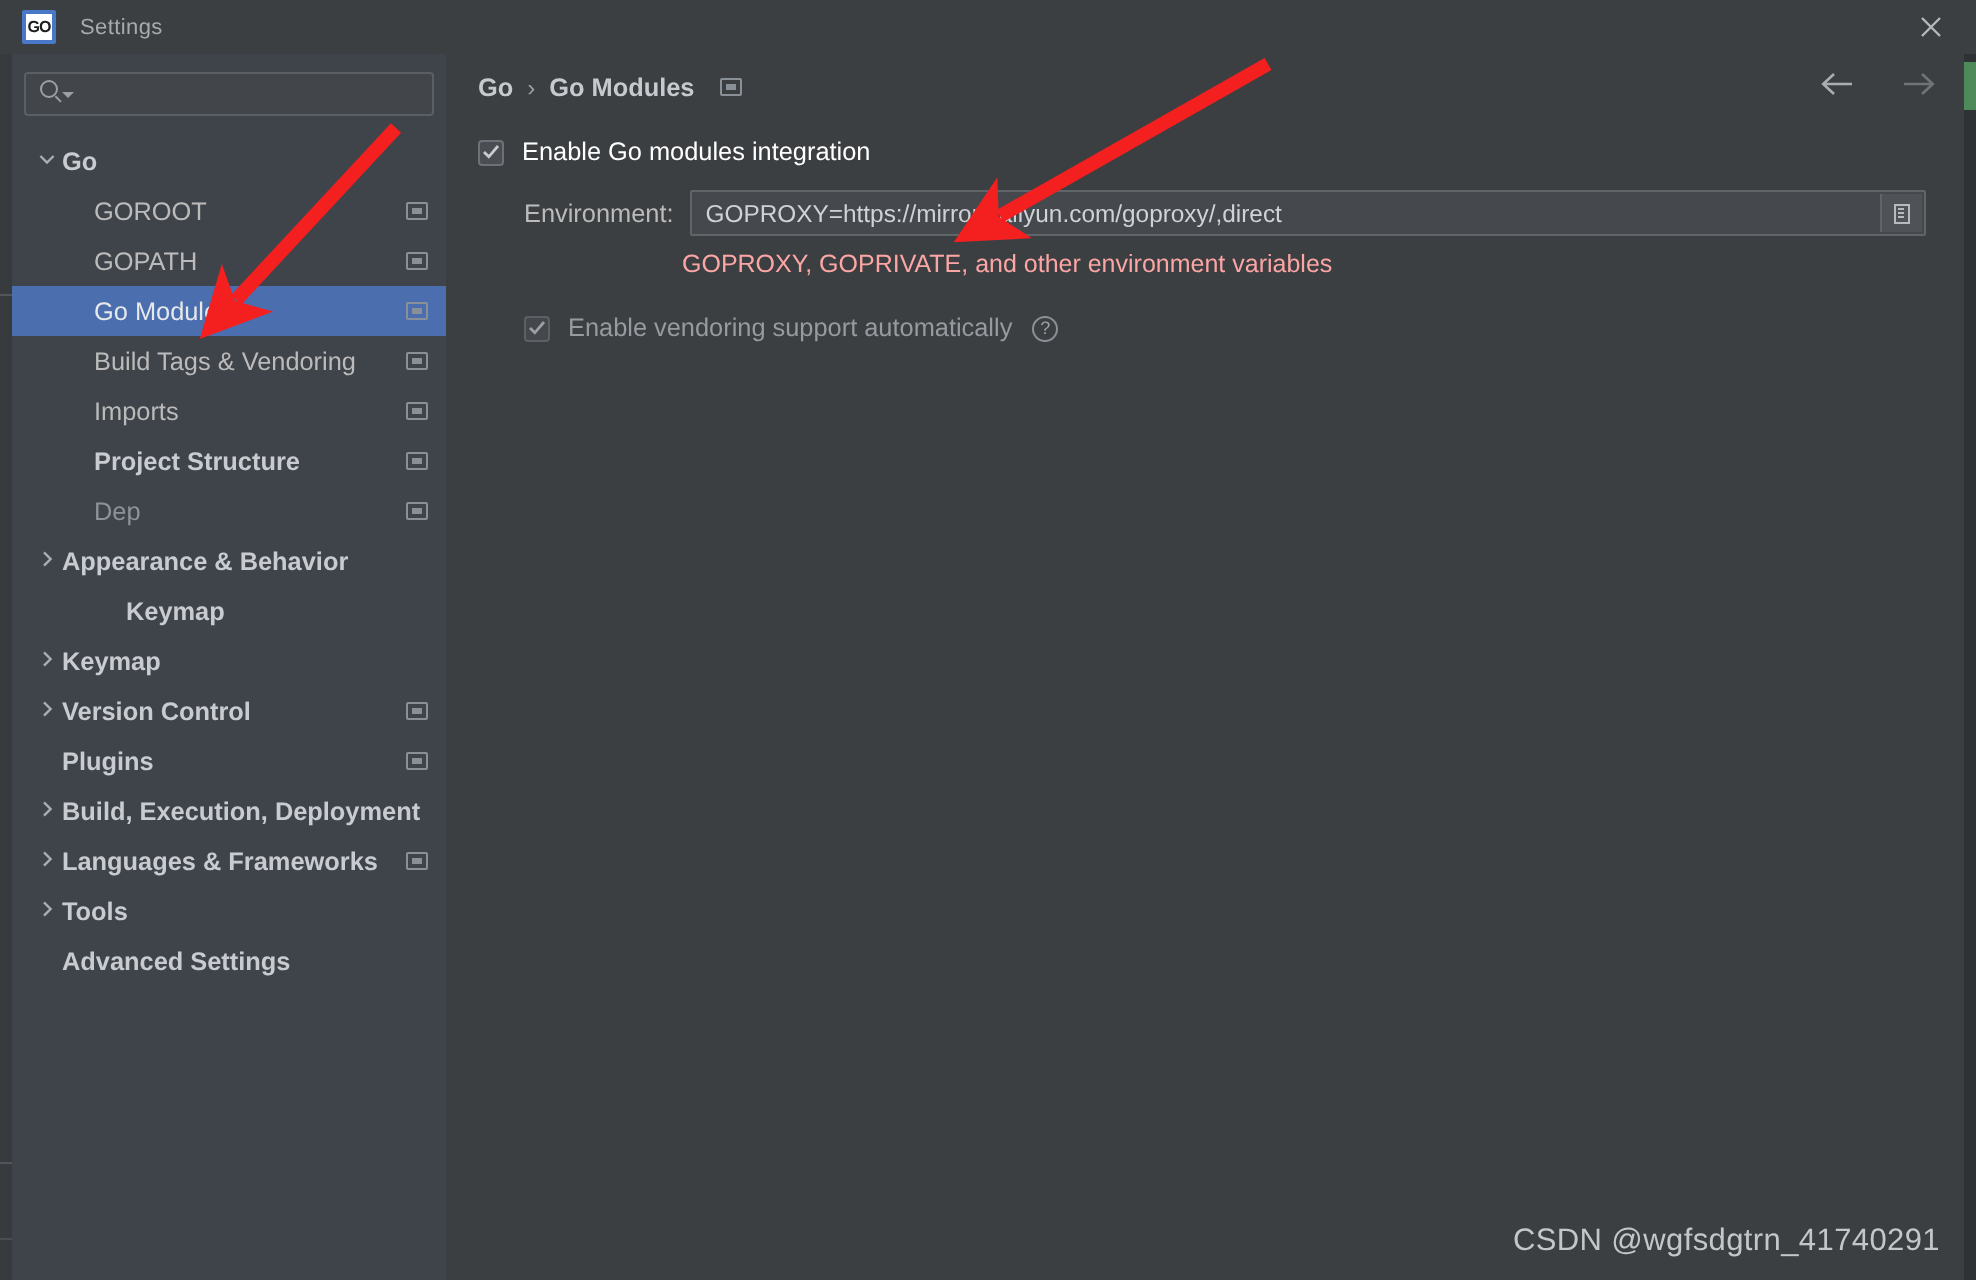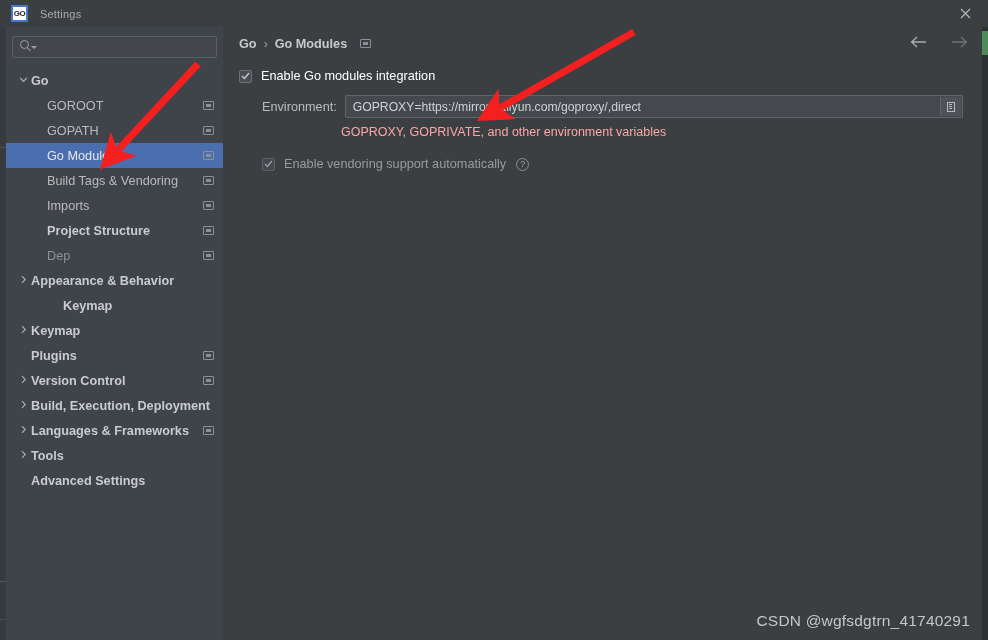--- a/index.html
+++ b/index.html
@@ -255,30 +255,30 @@
         <div class="row bold">
           <span class="label" style="margin-left: 25px; padding-left: 32px;">Keymap</span>
         </div>
         <div class="row bold">
           <span class="chev" style="left: 11px;"><svg width="9" height="9" viewBox="0 0 9 9">
               <path d="M3 1.2 L6.3 4.5 L3 7.8" stroke="#a9aeb3" stroke-width="1.2" fill="none"></path>
             </svg></span>
           <span class="label" style="margin-left: 25px;">Keymap</span>
         </div>
         <div class="row bold">
+          <span class="chev" style="left: 11px;"><svg width="9" height="9" viewBox="0 0 9 9">
+              <path d="M3 1.2 L6.3 4.5 L3 7.8" stroke="#a9aeb3" stroke-width="1.2" fill="none"></path>
+            </svg></span>
+          <span class="label" style="margin-left: 25px;">Version Control</span>
+          <span class="badge">
+            <i></i>
+          </span>
+        </div>
+        <div class="row bold">
           <span class="label" style="margin-left: 25px;">Plugins</span>
-          <span class="badge">
-            <i></i>
-          </span>
-        </div>
-        <div class="row bold">
-          <span class="chev" style="left: 11px;"><svg width="9" height="9" viewBox="0 0 9 9">
-              <path d="M3 1.2 L6.3 4.5 L3 7.8" stroke="#a9aeb3" stroke-width="1.2" fill="none"></path>
-            </svg></span>
-          <span class="label" style="margin-left: 25px;">Version Control</span>
           <span class="badge">
             <i></i>
           </span>
         </div>
         <div class="row bold">
           <span class="chev" style="left: 11px;"><svg width="9" height="9" viewBox="0 0 9 9">
               <path d="M3 1.2 L6.3 4.5 L3 7.8" stroke="#a9aeb3" stroke-width="1.2" fill="none"></path>
             </svg></span>
           <span class="label" style="margin-left: 25px;">Build, Execution, Deployment</span>
         </div>

